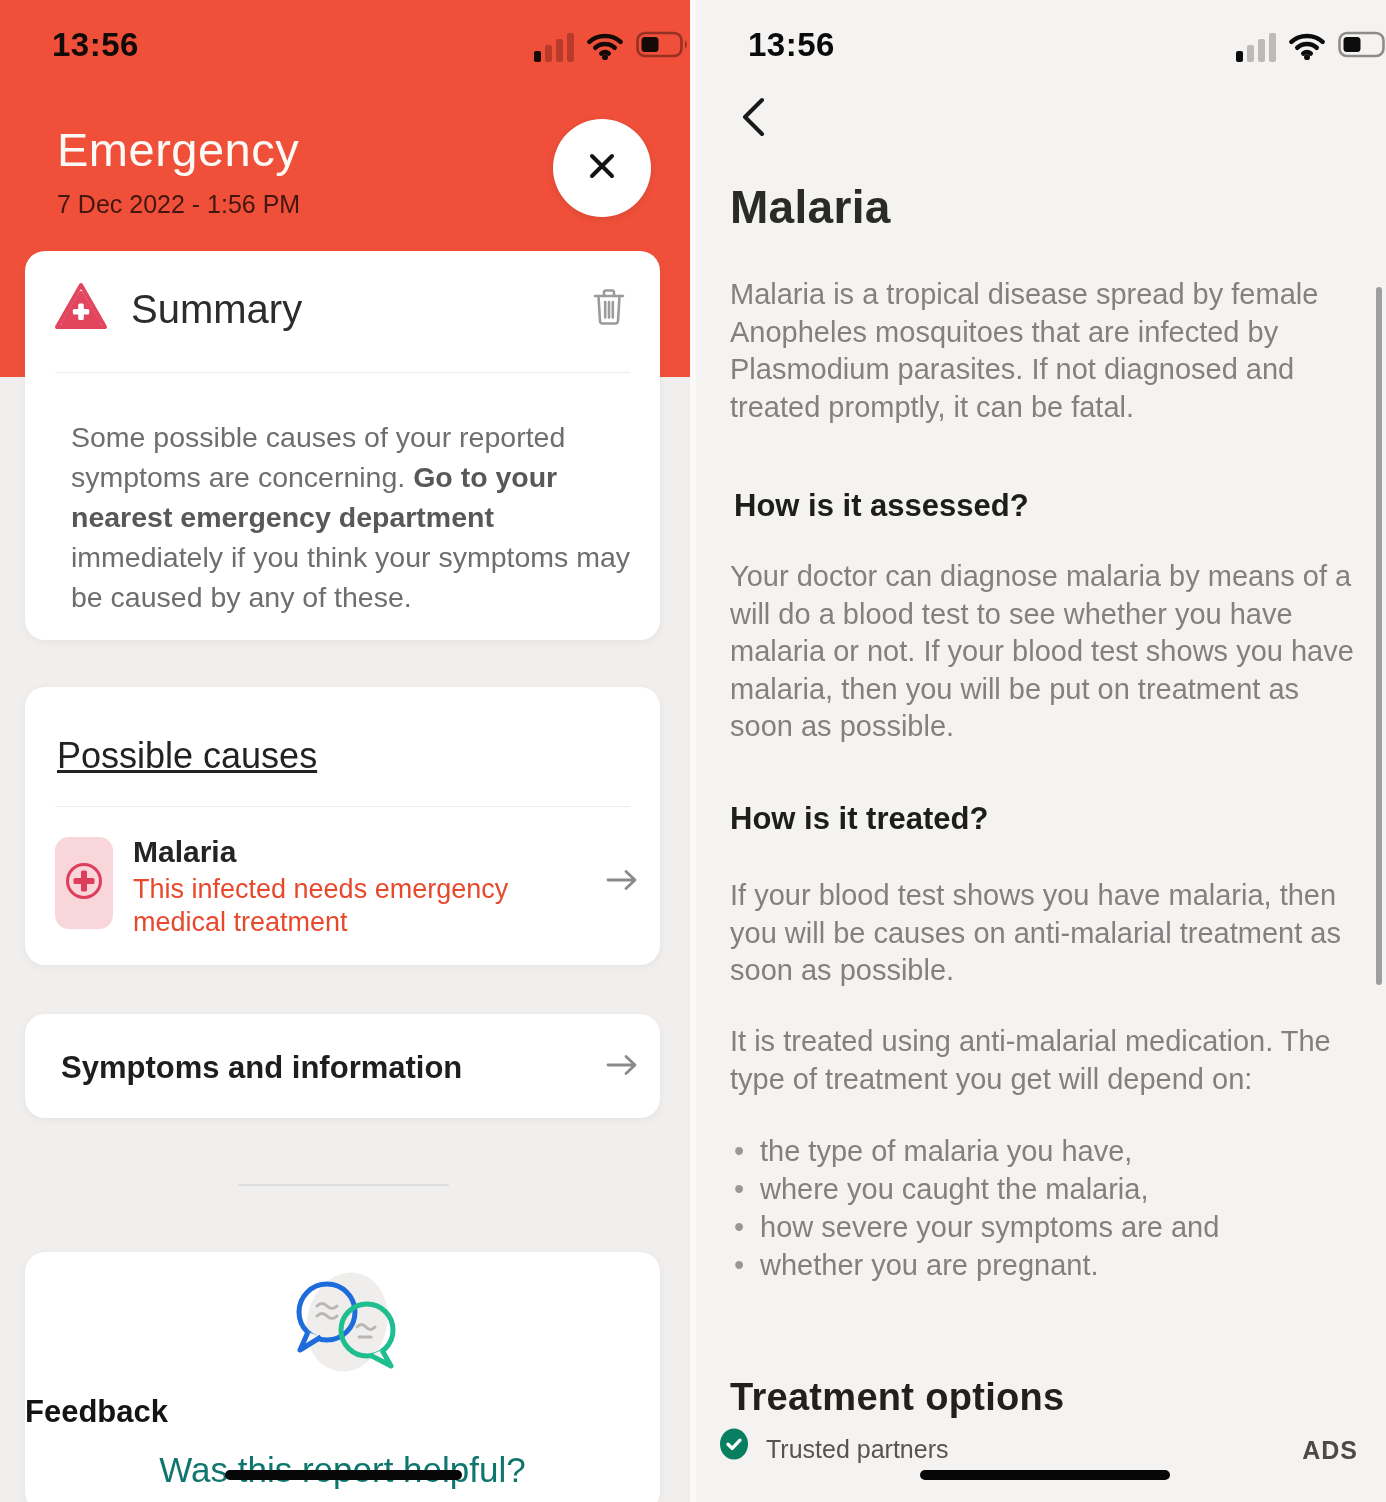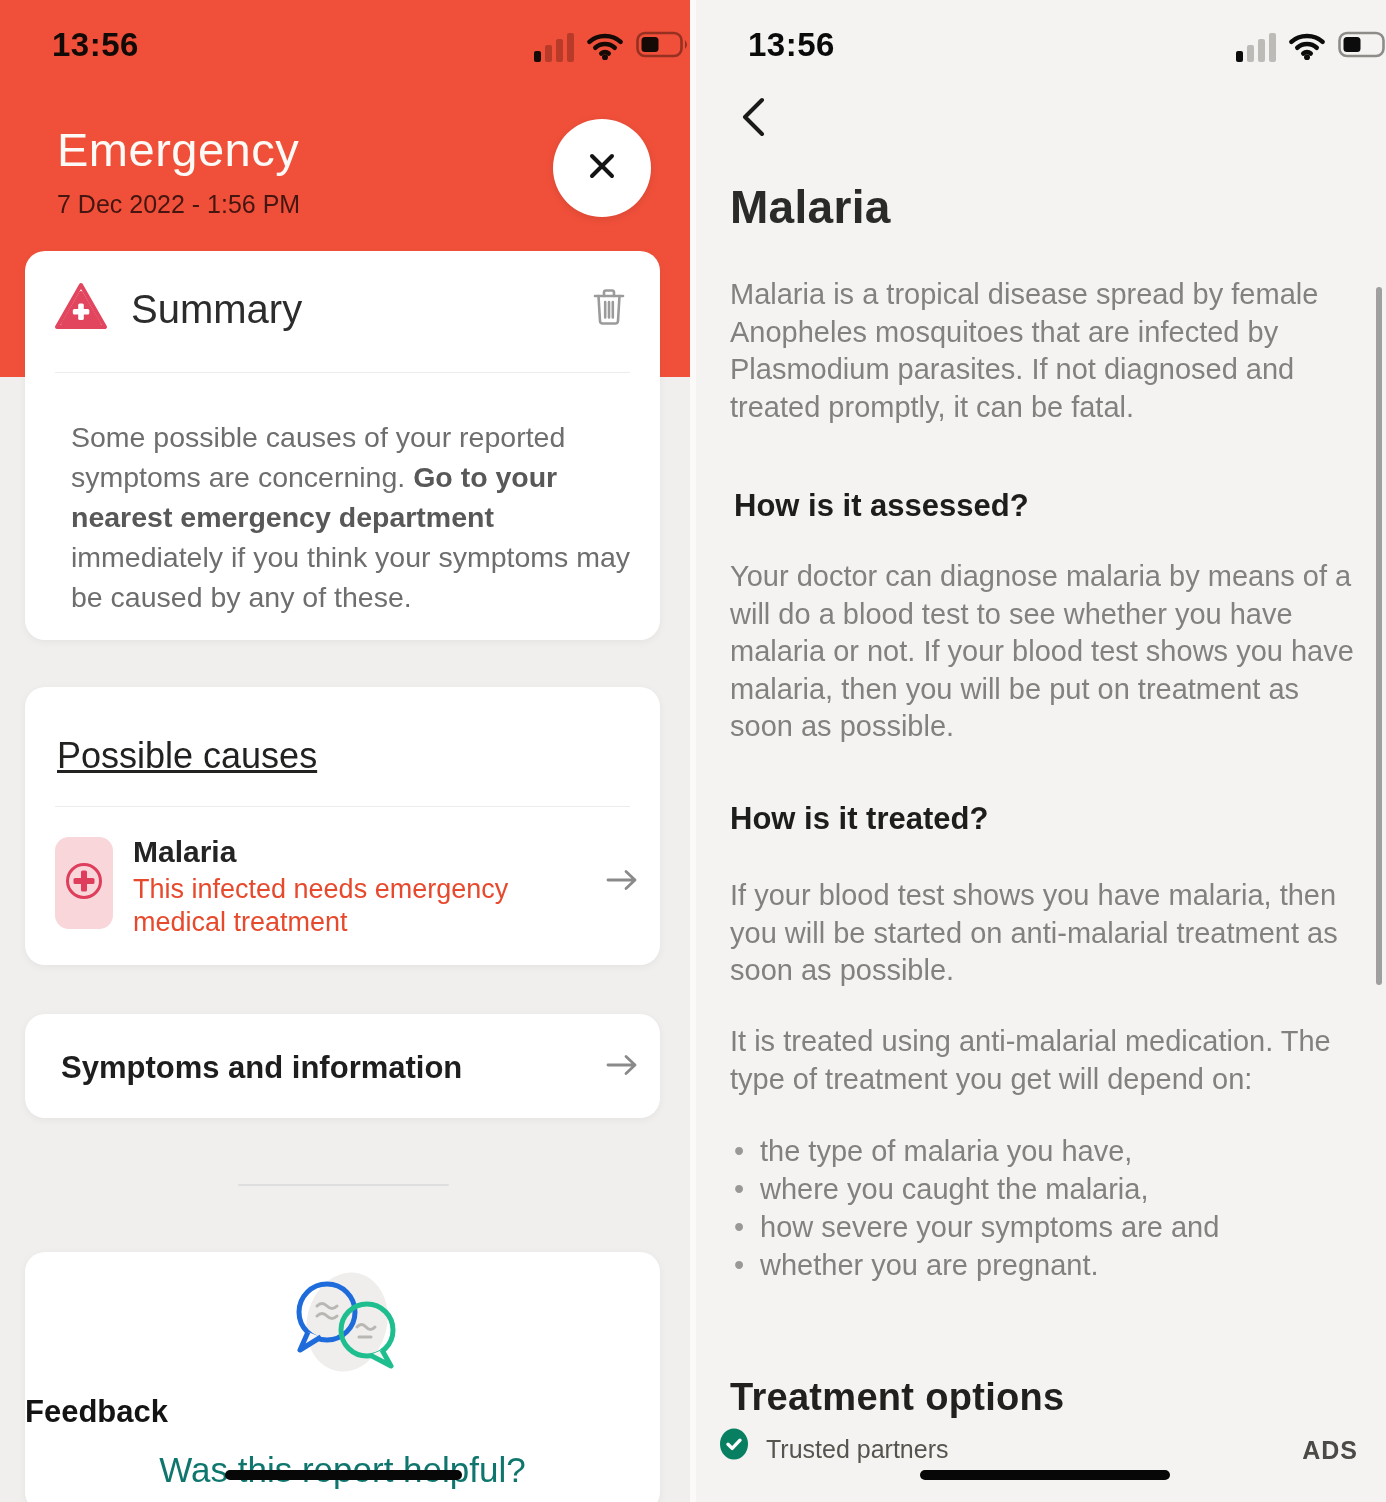--- a/index.html
+++ b/index.html
@@ -233,21 +233,21 @@
     </div>
 
     <div class="abs r-title">Malaria</div>
 
     <p class="abs r-body r-intro" style="margin:0;">Malaria is a tropical disease spread by female Anopheles mosquitoes that are infected by Plasmodium parasites. If not diagnosed and treated promptly, it can be fatal.</p>
 
     <div class="abs r-h2 h2-assessed">How is it assessed?</div>
     <p class="abs r-body r-para2" style="margin:0;">Your doctor can diagnose malaria by means of a will do a blood test to see whether you have malaria or not. If your blood test shows you have malaria, then you will be put on treatment as soon as possible.</p>
 
     <div class="abs r-h2 h2-treated">How is it treated?</div>
-    <p class="abs r-body r-para3" style="margin:0;">If your blood test shows you have malaria, then you will be started on anti-malarial treatment as soon as possible.</p>
+    <p class="abs r-body r-para3" style="margin:0;">If your blood test shows you have malaria, then you will be causes on anti-malarial treatment as soon as possible.</p>
     <p class="abs r-body r-para4" style="margin:0;">It is treated using anti-malarial medication. The type of treatment you get will depend on:</p>
 
     <div class="abs r-bullets">
       <div class="bi">
           <span class="dot">•</span>
           <span>the type of malaria you have,</span>
         </div>
       <div class="bi">
           <span class="dot">•</span>
           <span>where you caught the malaria,</span>

